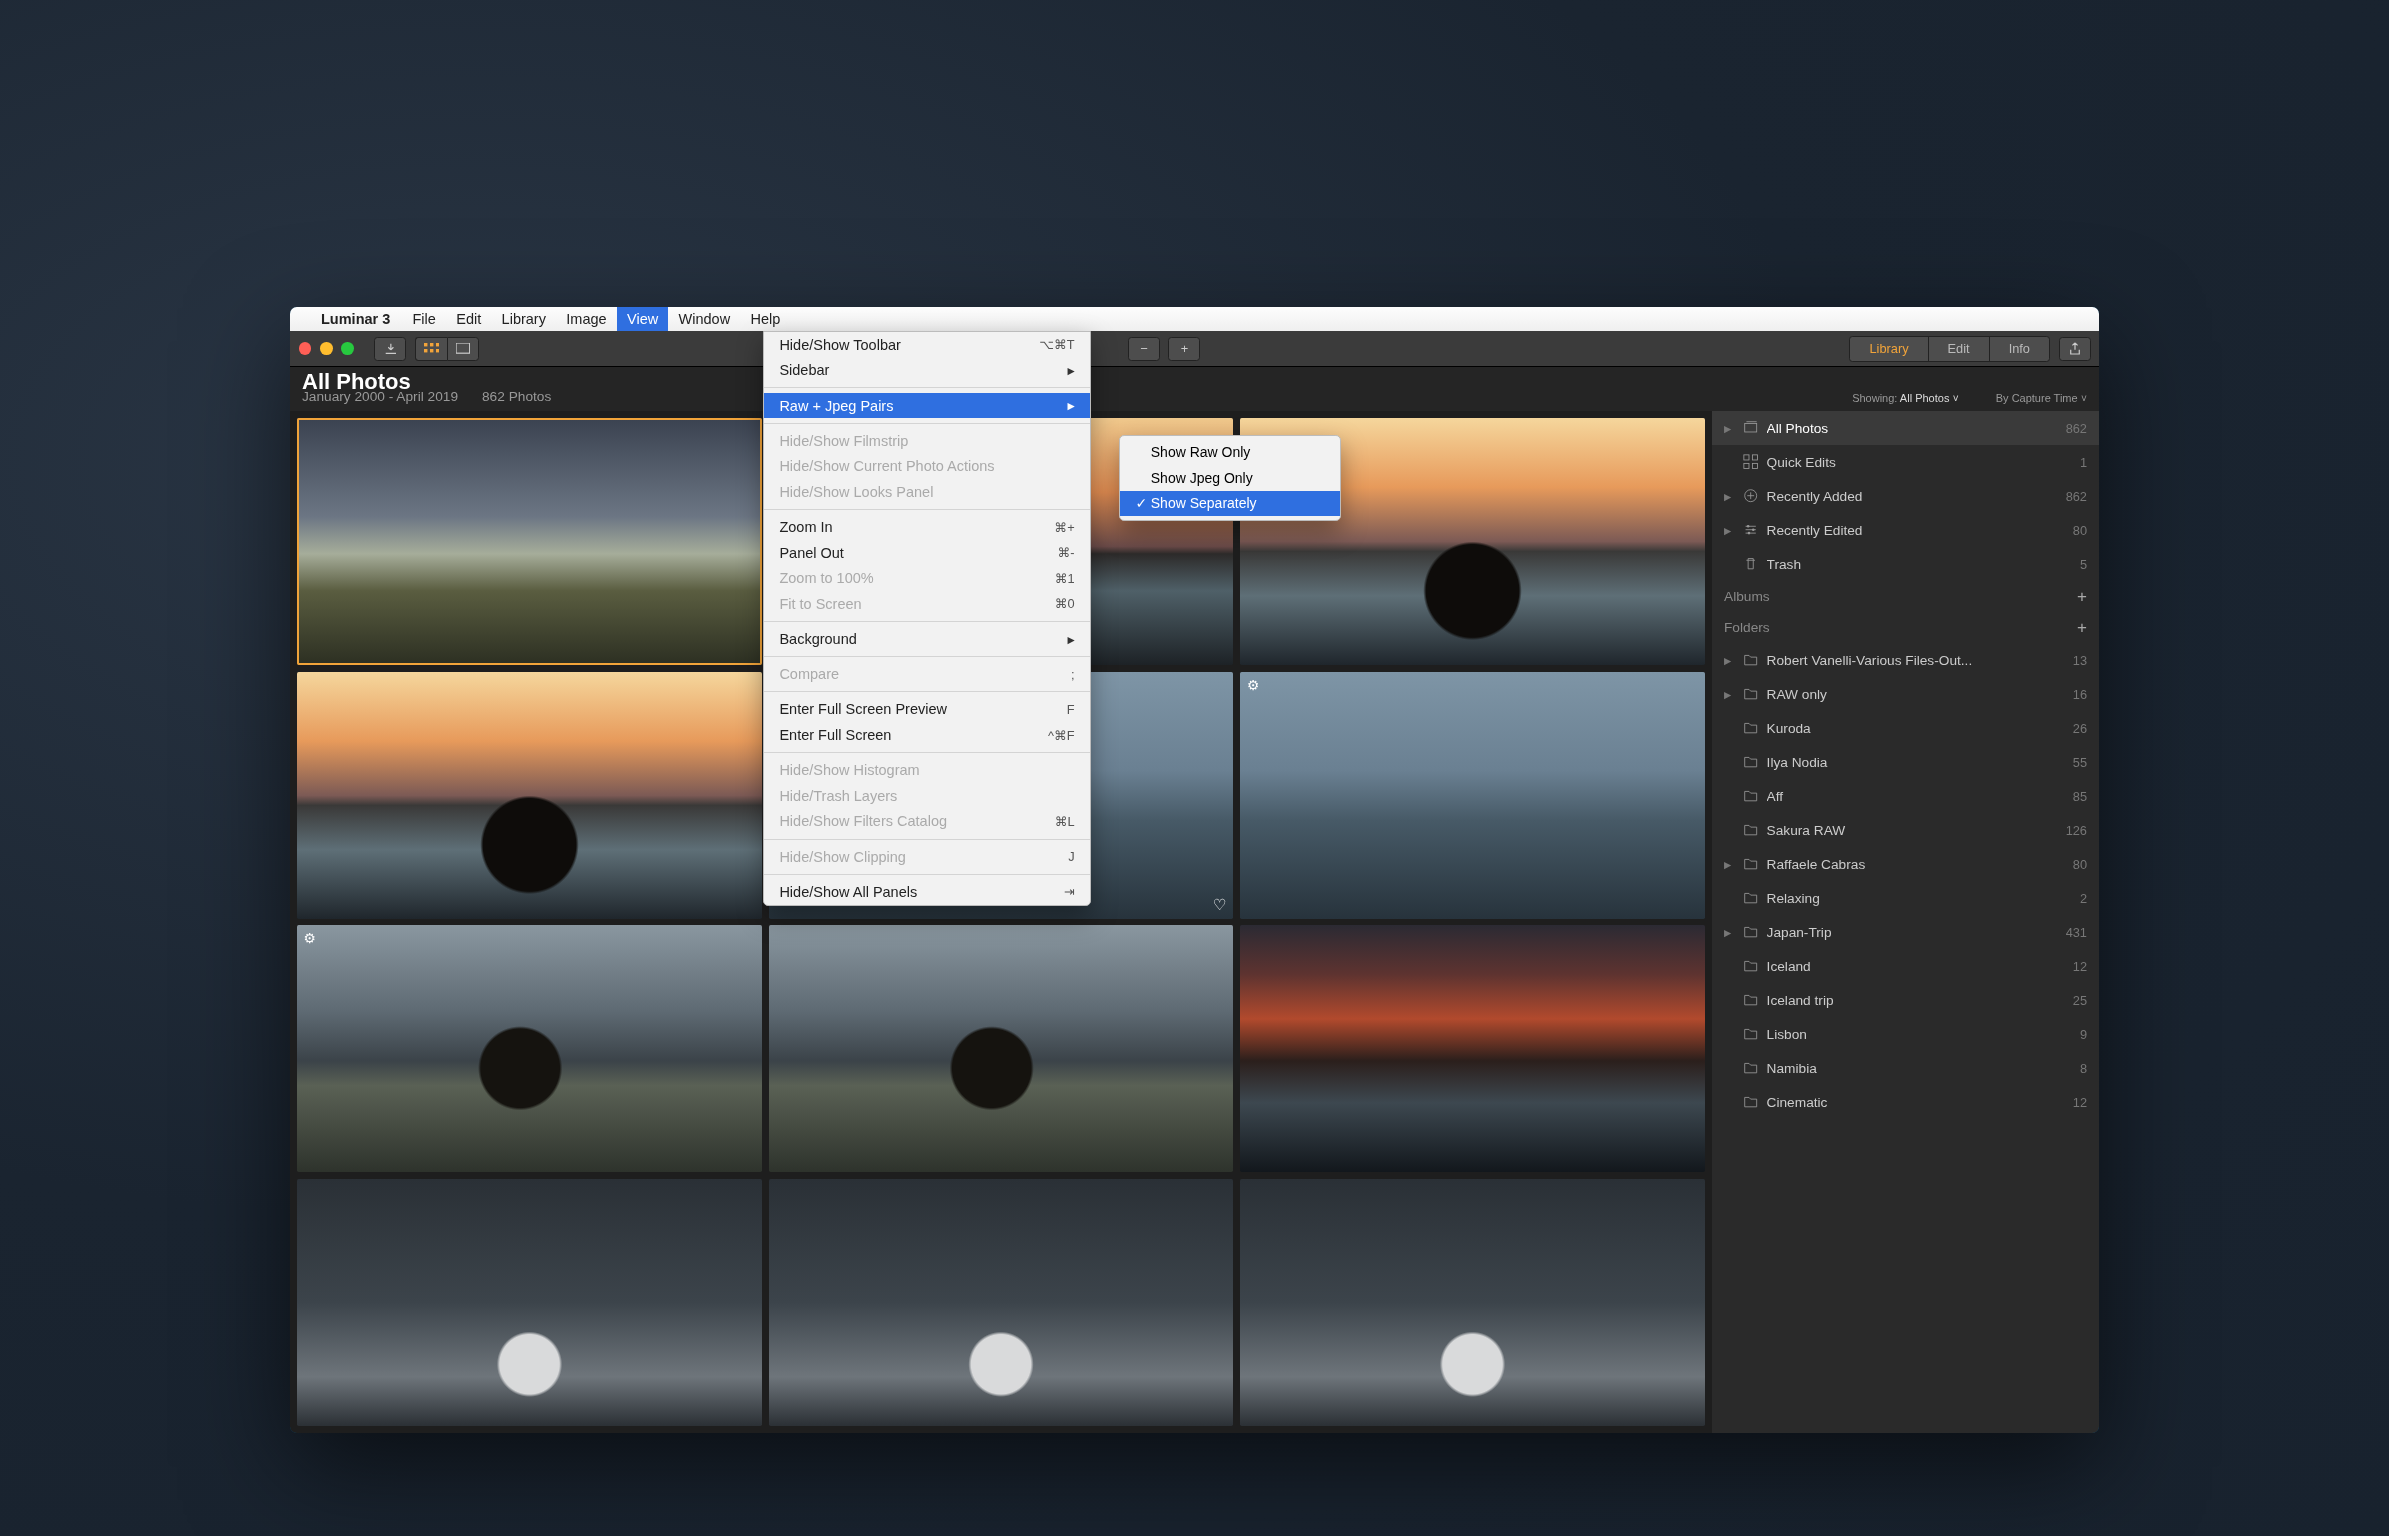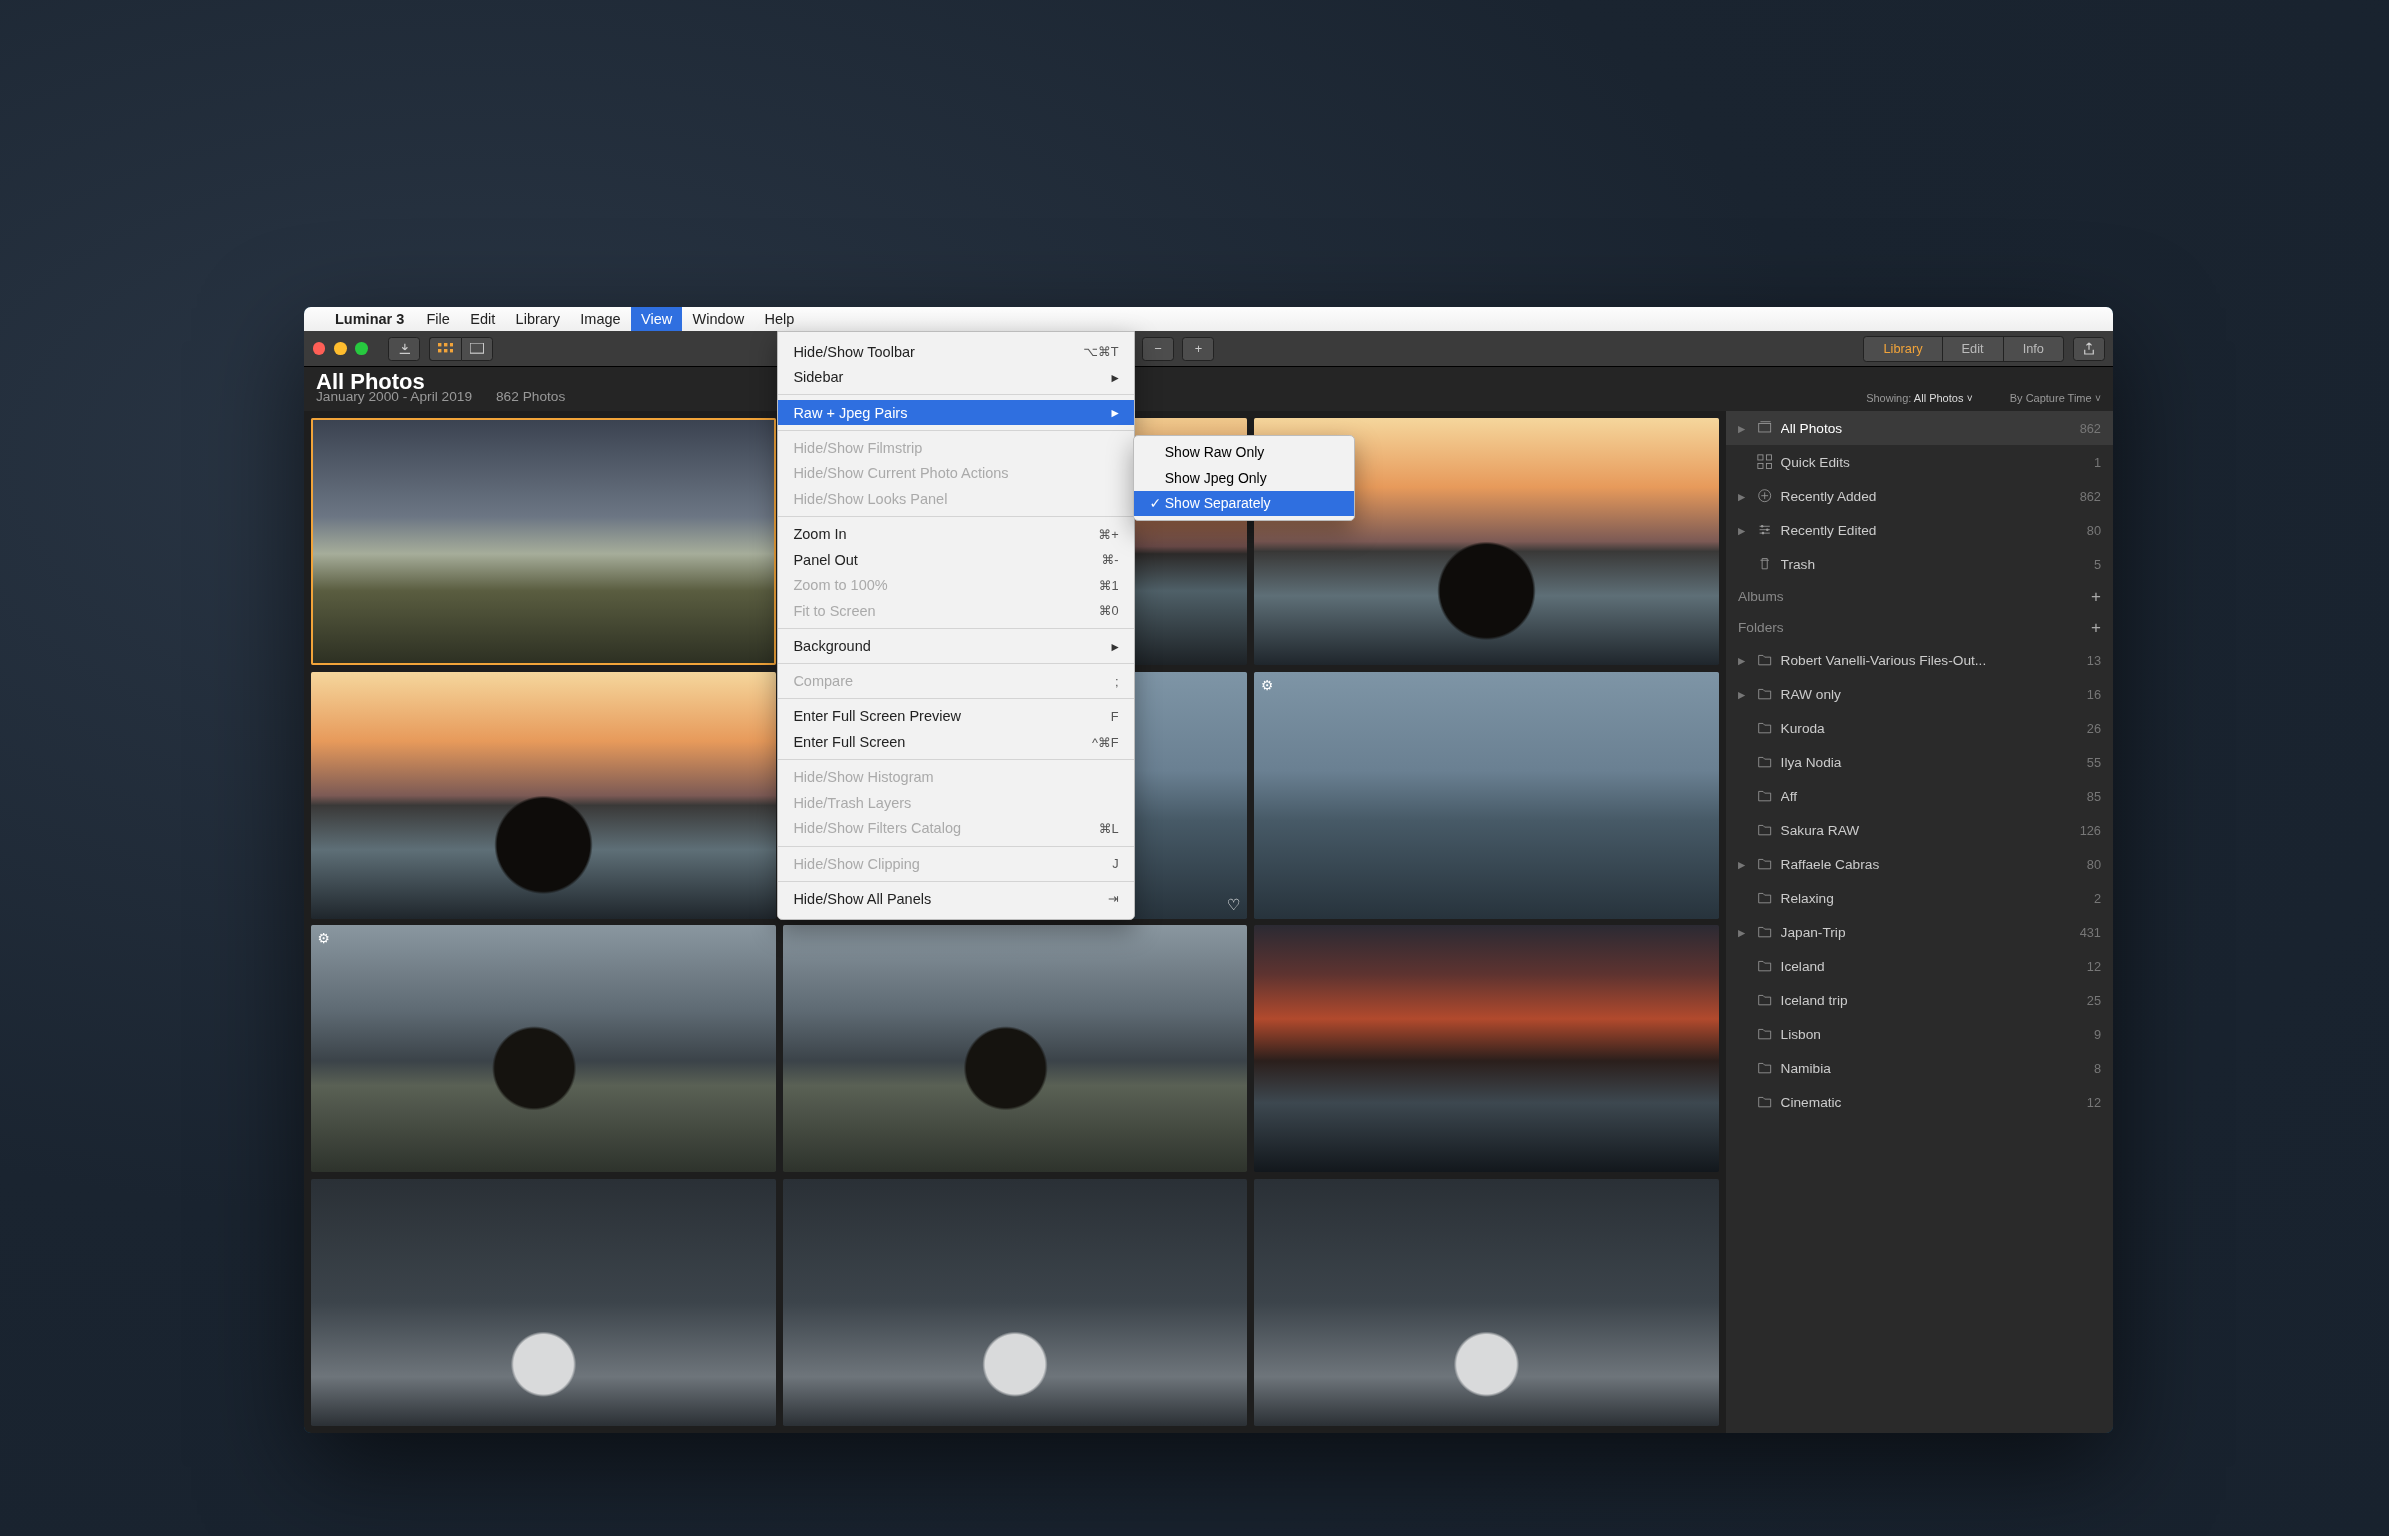--- a/index.html
+++ b/index.html
@@ -8,21 +8,21 @@
   background: radial-gradient(ellipse at 20% 30%, #2a3645 0%, #1a2430 50%, #18222e 100%);
   width: 2389px; height: 1536px;
   overflow: hidden;
   position: relative;
 }
 .hero { text-align: center; padding-top: 51px; }
 .hero-title { font-size: 49px; letter-spacing: 3.4px; color: #d99d56; font-weight: 300; }
 .hero-sub { font-size: 32px; color: #d6dde3; font-weight: 300; margin-top: 20.5px; }
 
 .window {
-  position: absolute; left: 304px; top: 307px; width: 1809px; height: 1126px;
+  position: absolute; left: 290px; top: 307px; width: 1809px; height: 1126px;
   background: #0c4a6e; border-radius: 6.8px; overflow: hidden;
   box-shadow: 0 34px 102px rgba(0,0,0,0.6);
 }
 
 
 .menubar {
   height: 24px; background: linear-gradient(#fdfdfd,#efefef);
   display: flex; align-items: center; font-size: 14.5px; color: #222;
   padding-left: 19px; gap: 0;
 }
@@ -90,24 +90,24 @@
 .side .row .ico { width:15.4px; display:flex; justify-content:center; color:#888; }
 .side .row .disc { width:10.2px; color:#777; font-size:9.4px; }
 .side .row .label { flex:1; white-space:nowrap; overflow:hidden; text-overflow:ellipsis; }
 .side .row .count { color:#777; font-size:12.8px; }
 .side .row.active { background:#3a3a3a; color:#fff; }
 .side .section { display:flex; align-items:center; height:31px; padding:0 12px; color:#888; font-size:13.7px; }
 .side .section .plus { margin-left:auto; font-size:17px; color:#aaa; }
 
 
 .ddmenu {
-  position:absolute; left: 473px; top: 24px; width: 358px;
+  position:absolute; left: 473px; top: 24px; width: 328px;
   background: #f2f2f2; border: 0.9px solid #bcbcbc; border-radius: 0 0 5.1px 5.1px;
   box-shadow: 0 10.2px 25.6px rgba(0,0,0,0.35);
-  font-size: 14.5px; color:#222; padding: 7px 0;
+  font-size: 14.5px; color:#222; padding: 0 0;
 }
 .ddmenu .dditem { display:flex; align-items:center; padding: 3.4px 15.4px; height:25.6px; }
 .ddmenu .dditem .sc { margin-left:auto; color:#555; font-size:12.8px; }
 .ddmenu .dditem .arrow { margin-left:auto; color:#333; }
 .ddmenu .dditem.disabled { color:#aaa; }
 .ddmenu .dditem.hi { background:#2f6fe0; color:#fff; }
 .ddmenu .dditem.hi .arrow { color:#fff; }
 .ddmenu hr { border:none; border-top:0.9px solid #d4d4d4; margin:4.3px 0; }
 
 .submenu {

